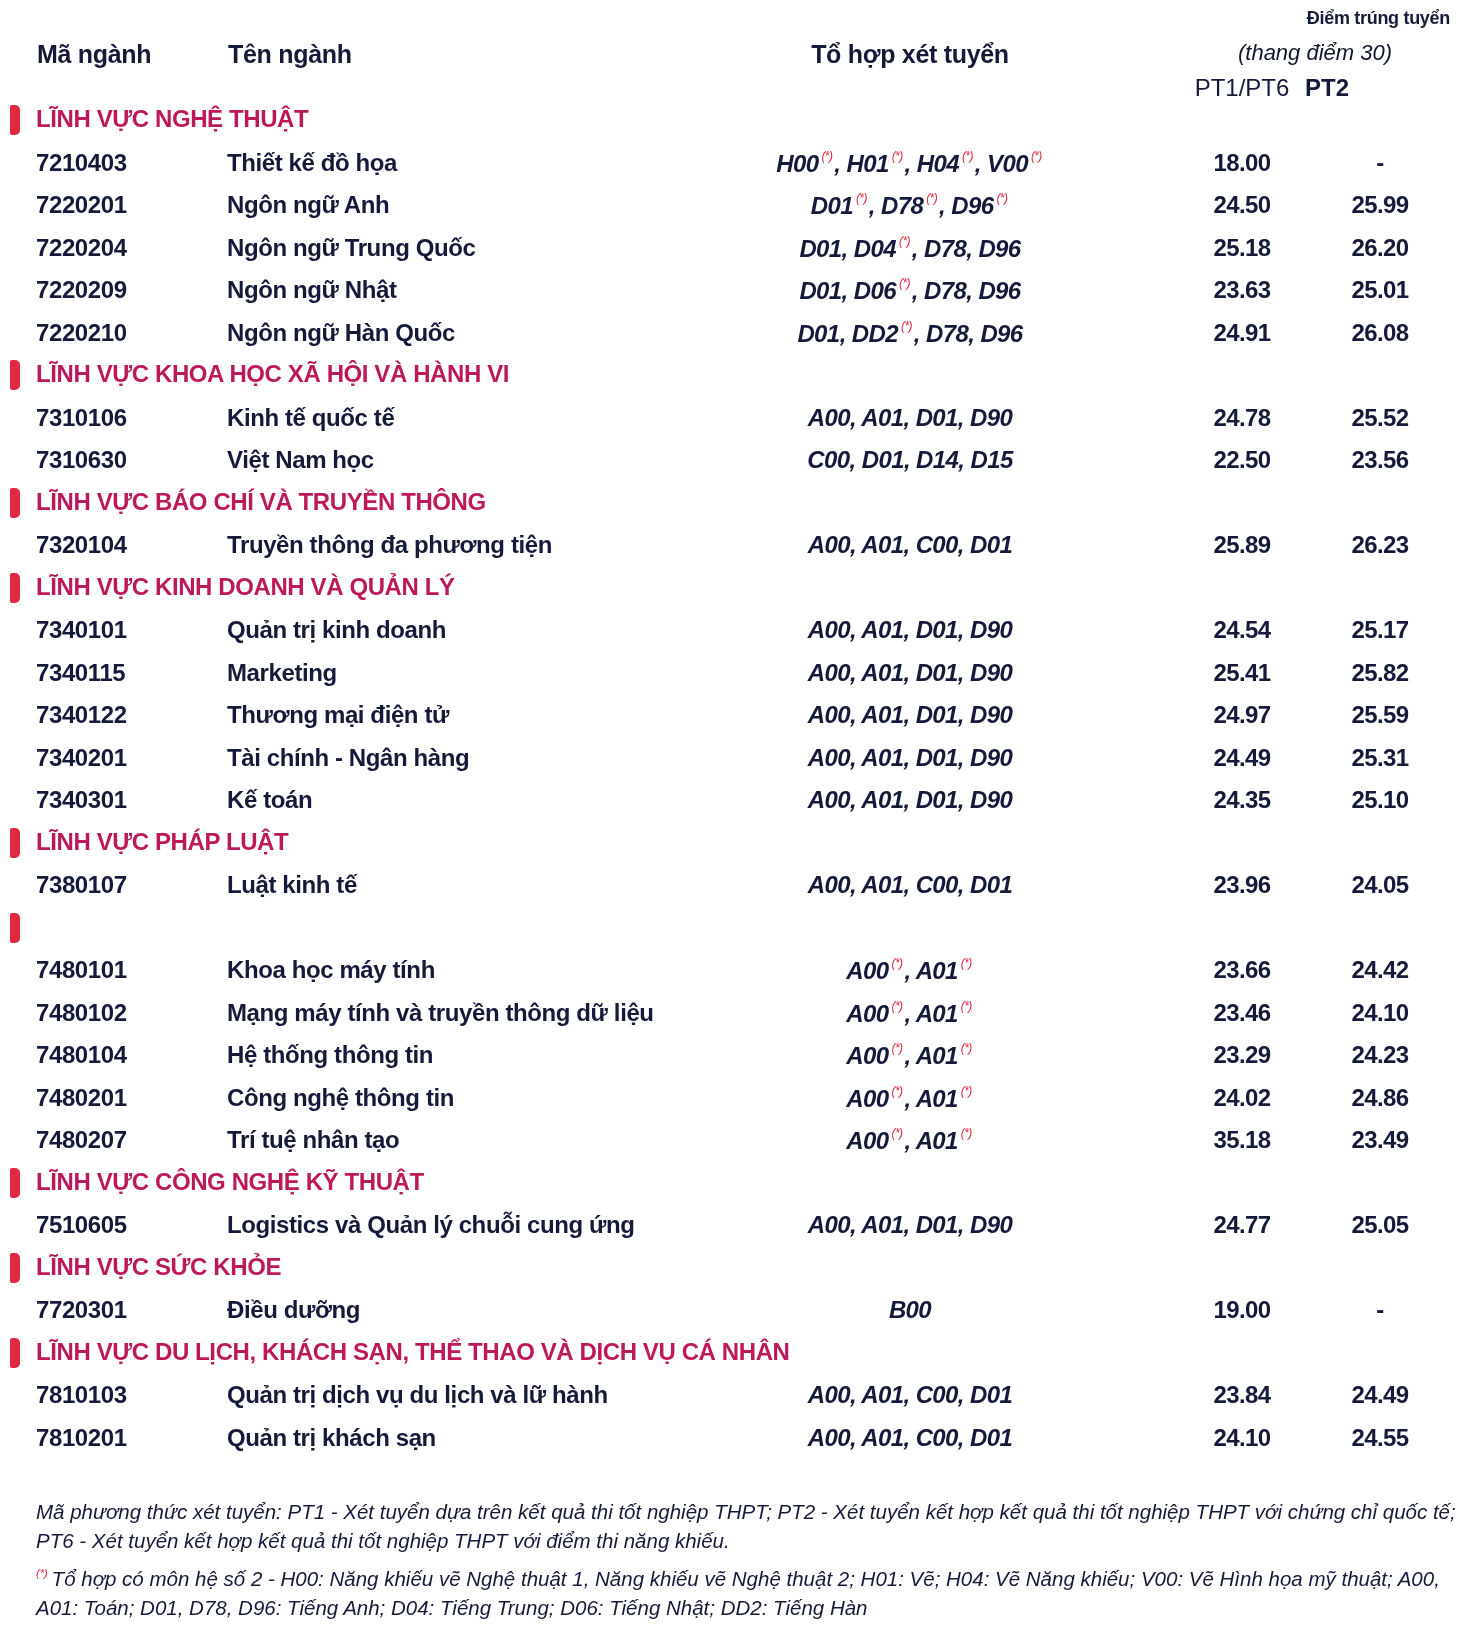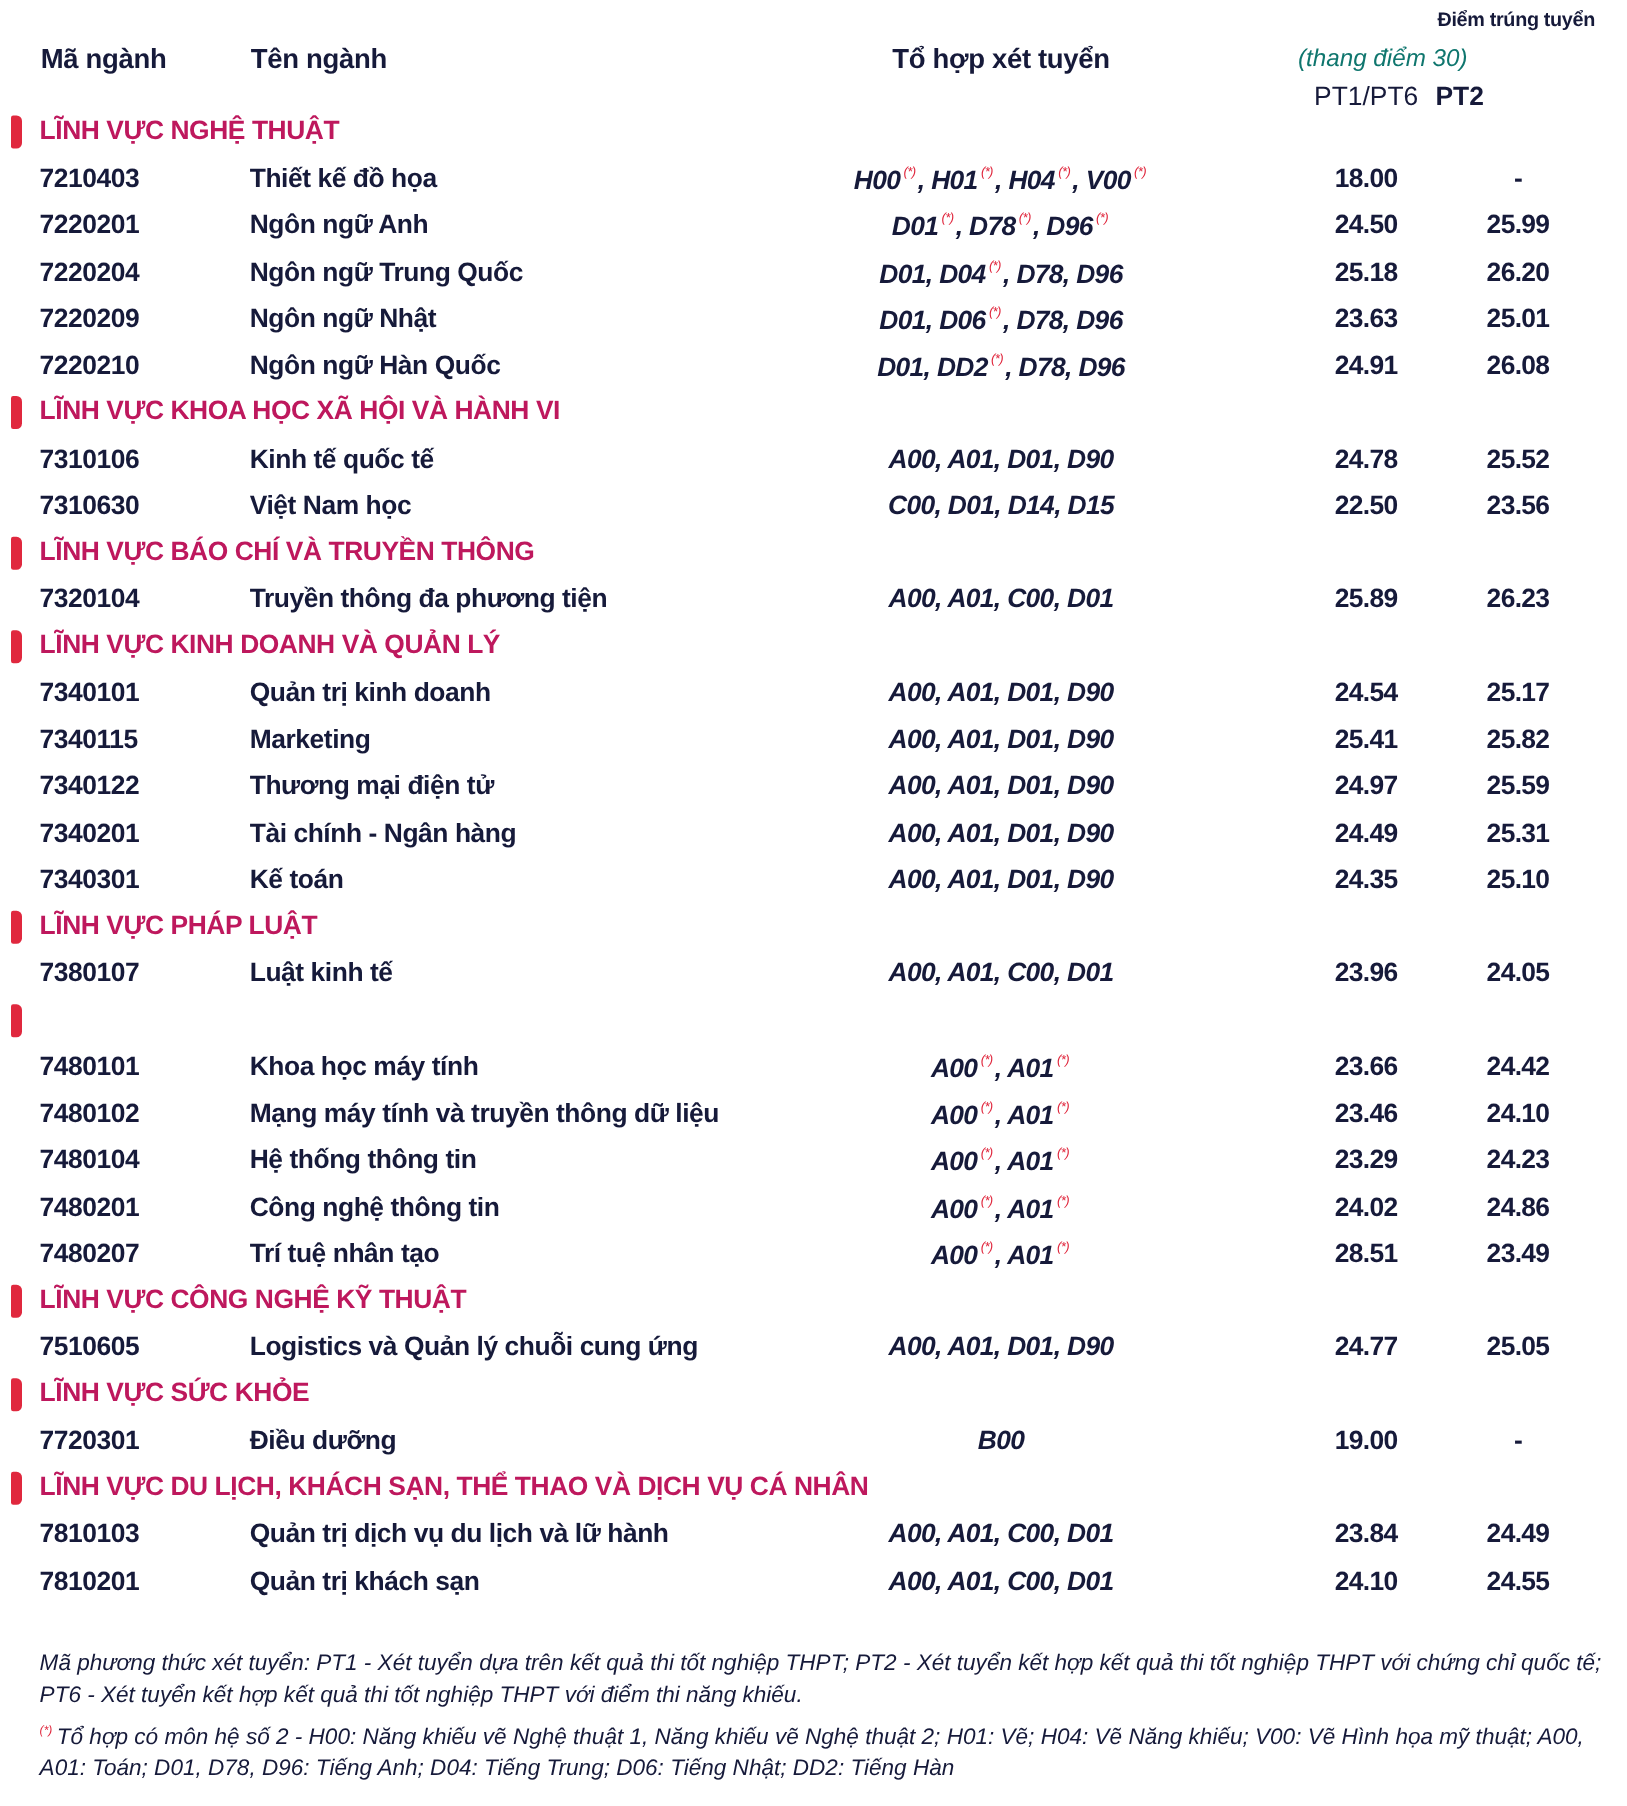--- a/index.html
+++ b/index.html
@@ -4,21 +4,21 @@
 <style>
   * { box-sizing: border-box; margin: 0; padding: 0; }
   html, body { width: 1479px; height: 1642px; background: #ffffff; overflow: hidden; }
   body { font-family: "Liberation Sans", "DejaVu Sans", sans-serif; color: #161a3a; position: relative; }
 
   .header { position: absolute; top: 0; left: 0; width: 1479px; height: 108px; }
   .h-code { position: absolute; left: 37px; top: 40px; font-size: 25px; font-weight: 700; letter-spacing: -0.3px; }
   .h-name { position: absolute; left: 228px; top: 40px; font-size: 25px; font-weight: 700; letter-spacing: -0.3px; }
   .h-combo { position: absolute; left: 720px; width: 380px; top: 40px; font-size: 25px; font-weight: 700; text-align: center; letter-spacing: -0.3px; }
   .h-score { position: absolute; left: 1180px; width: 270px; top: 8px; font-size: 18px; font-weight: 700; text-align: right; letter-spacing: -0.3px; }
-  .h-scale { position: absolute; left: 1180px; width: 270px; top: 40px; font-size: 22px; font-style: italic; color: #0f766e; }
+  .h-scale { position: absolute; left: 1180px; width: 270px; top: 40px; font-size: 22px; font-style: italic; color: #0f172a; text-align: center; }
   .h-pt1 { position: absolute; left: 1172px; width: 140px; top: 74px; font-size: 24px; font-weight: 400; text-align: center; }
   .h-pt2 { position: absolute; left: 1262px; width: 130px; top: 74px; font-size: 24px; font-weight: 700; text-align: center; }
 
   .rows { position: absolute; top: 96px; left: 0; width: 1479px; }
   .row { position: relative; height: 42.5px; }
   .section-head { position: relative; height: 42.5px; }
   .section-marker { position: absolute; left: 10px; top: 9px; width: 10px; height: 30px; background: #e0283e; border-radius: 2px 5px 5px 2px; }
   .section-title { position: absolute; left: 36px; top: 9px; font-size: 24px; font-weight: 700; color: #be185d; letter-spacing: -0.4px; white-space: nowrap; }
 
   .c-code { position: absolute; left: 36px; top: 10px; font-size: 24px; font-weight: 700; letter-spacing: -0.4px; }
@@ -192,21 +192,21 @@
       <div class="c-code">7480201</div>
       <div class="c-name">Công nghệ thông tin</div>
       <div class="c-combo"><span>A00</span><sup>(*)</sup><span>, </span><span>A01</span><sup>(*)</sup></div>
       <div class="c-pt1">24.02</div>
       <div class="c-pt2">24.86</div>
     </div>
     <div class="row">
       <div class="c-code">7480207</div>
       <div class="c-name">Trí tuệ nhân tạo</div>
       <div class="c-combo"><span>A00</span><sup>(*)</sup><span>, </span><span>A01</span><sup>(*)</sup></div>
-      <div class="c-pt1">28.51</div>
+      <div class="c-pt1">35.18</div>
       <div class="c-pt2">23.49</div>
     </div>
     <div class="section-head">
       <div class="section-marker"></div>
       <div class="section-title">LĨNH VỰC CÔNG NGHỆ KỸ THUẬT</div>
     </div>
     <div class="row">
       <div class="c-code">7510605</div>
       <div class="c-name">Logistics và Quản lý chuỗi cung ứng</div>
       <div class="c-combo"><span>A00</span><span>, </span><span>A01</span><span>, </span><span>D01</span><span>, </span><span>D90</span></div>

